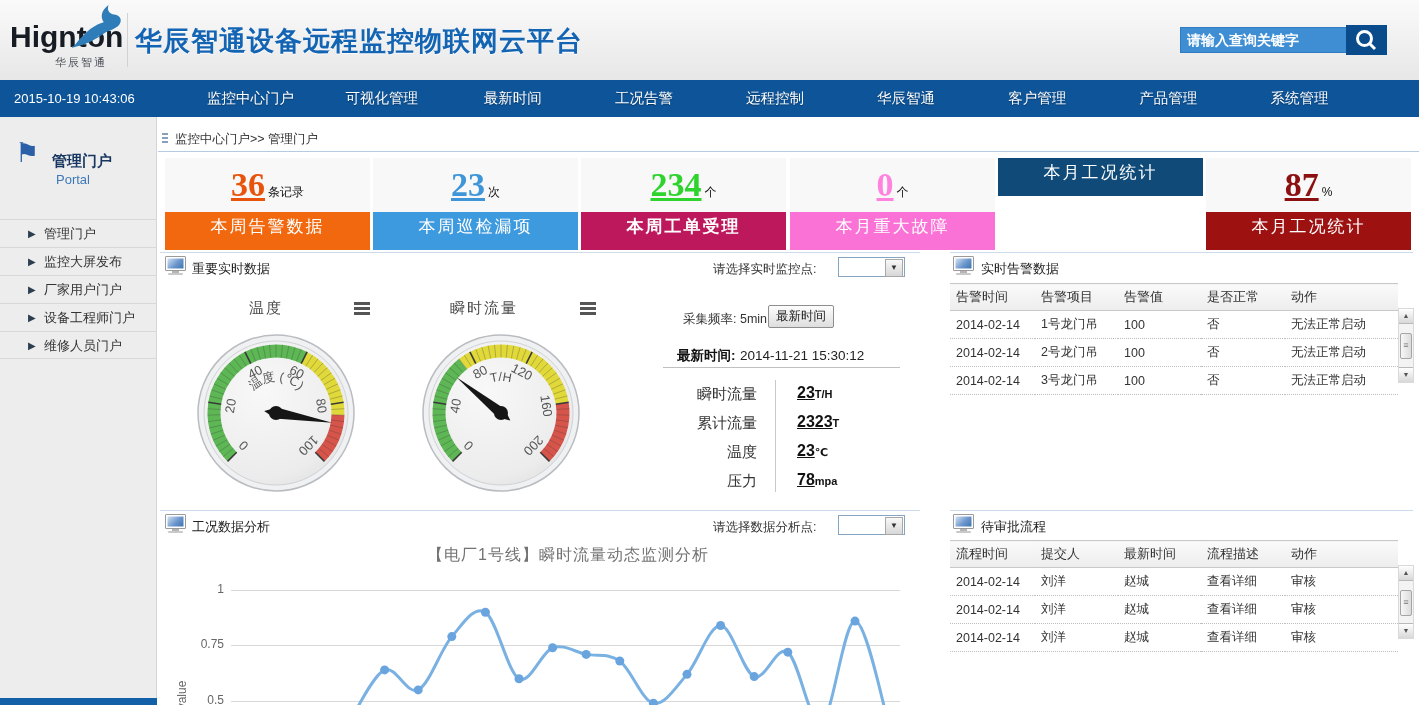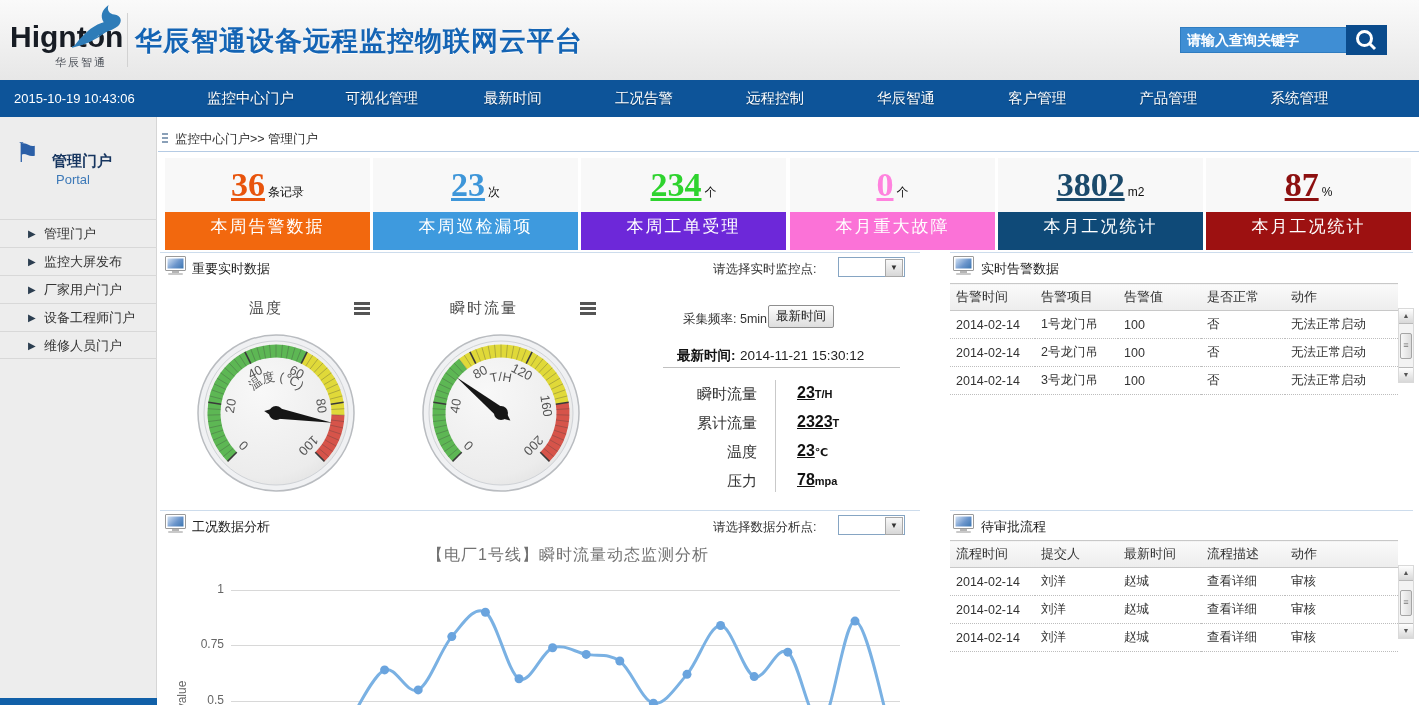--- a/index.html
+++ b/index.html
@@ -156,28 +156,27 @@
 <div class="abs card" style="left:165px">
   <div class="card-top"><span class="card-num" style="color: rgb(232, 84, 12);">36</span><span class="card-unit">条记录</span></div>
   <div class="card-bar" style="background: rgb(242, 104, 14);">本周告警数据</div>
 </div>
 <div class="abs card" style="left:373px">
   <div class="card-top"><span class="card-num" style="color: rgb(62, 150, 217);">23</span><span class="card-unit">次</span></div>
   <div class="card-bar" style="background: rgb(62, 154, 222);">本周巡检漏项</div>
 </div>
 <div class="abs card" style="left:581px">
   <div class="card-top"><span class="card-num" style="color: rgb(46, 211, 46);">234</span><span class="card-unit">个</span></div>
-  <div class="card-bar" style="background: #6d28d9;">本周工单受理</div>
+  <div class="card-bar" style="background: #be185d; font-weight: bold;">本周工单受理</div>
 </div>
 <div class="abs card" style="left:790px">
   <div class="card-top"><span class="card-num" style="color: rgb(255, 130, 222);">0</span><span class="card-unit">个</span></div>
   <div class="card-bar" style="background: rgb(251, 114, 215);">本月重大故障</div>
 </div>
 <div class="abs card" style="left:998px">
-  <div class="card-top"><span class="card-num" style="color: rgb(27, 74, 107);">3802</span><span class="card-unit">m2</span></div>
   <div class="card-bar" style="background: rgb(15, 74, 120);">本月工况统计</div>
 </div>
 <div class="abs card" style="left:1206px">
   <div class="card-top"><span class="card-num" style="color: rgb(141, 16, 16);">87</span><span class="card-unit">%</span></div>
   <div class="card-bar" style="background: rgb(157, 17, 17);">本月工况统计</div>
 </div>
 
 <div class="abs sec-line" style="left:160px;top:252px;width:760px"></div>
 <div class="abs mon" style="left:165px;top:256px">
     <span class="scr"></span>

